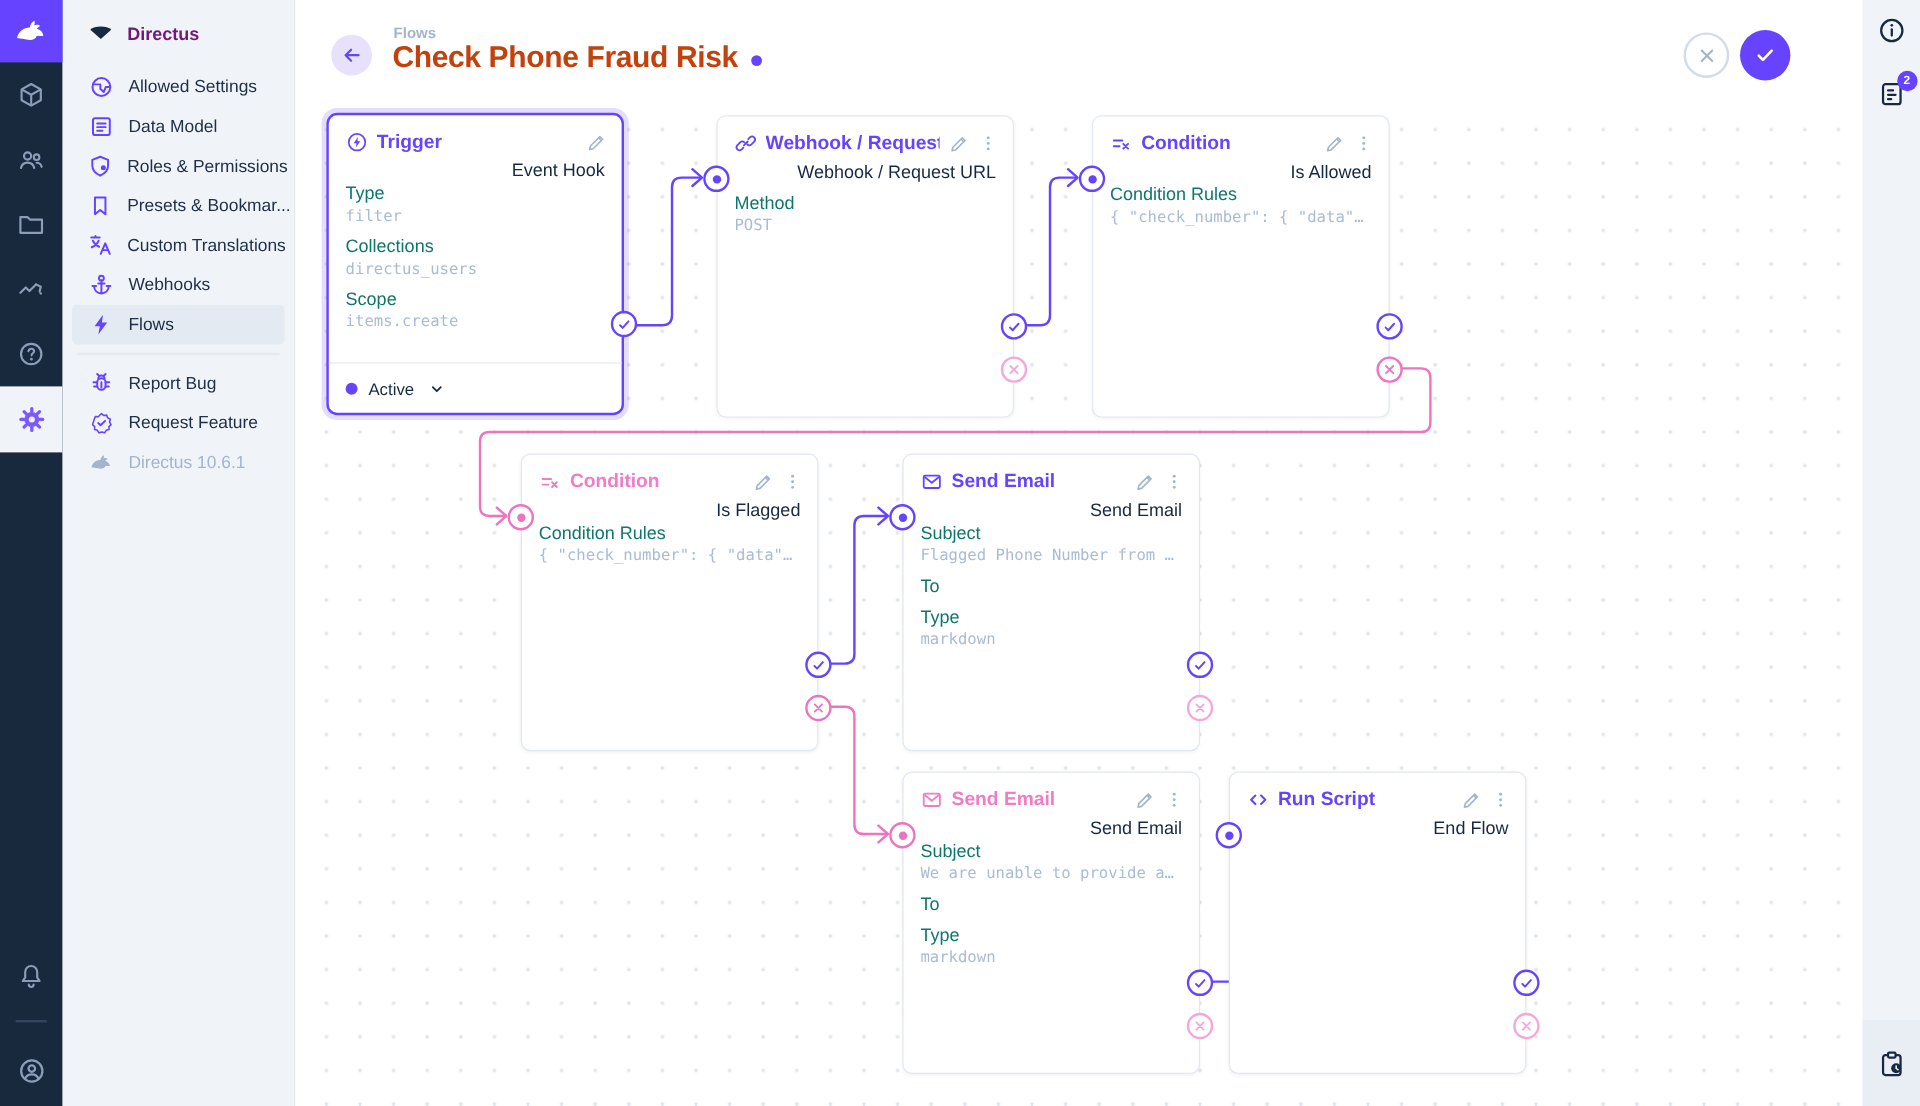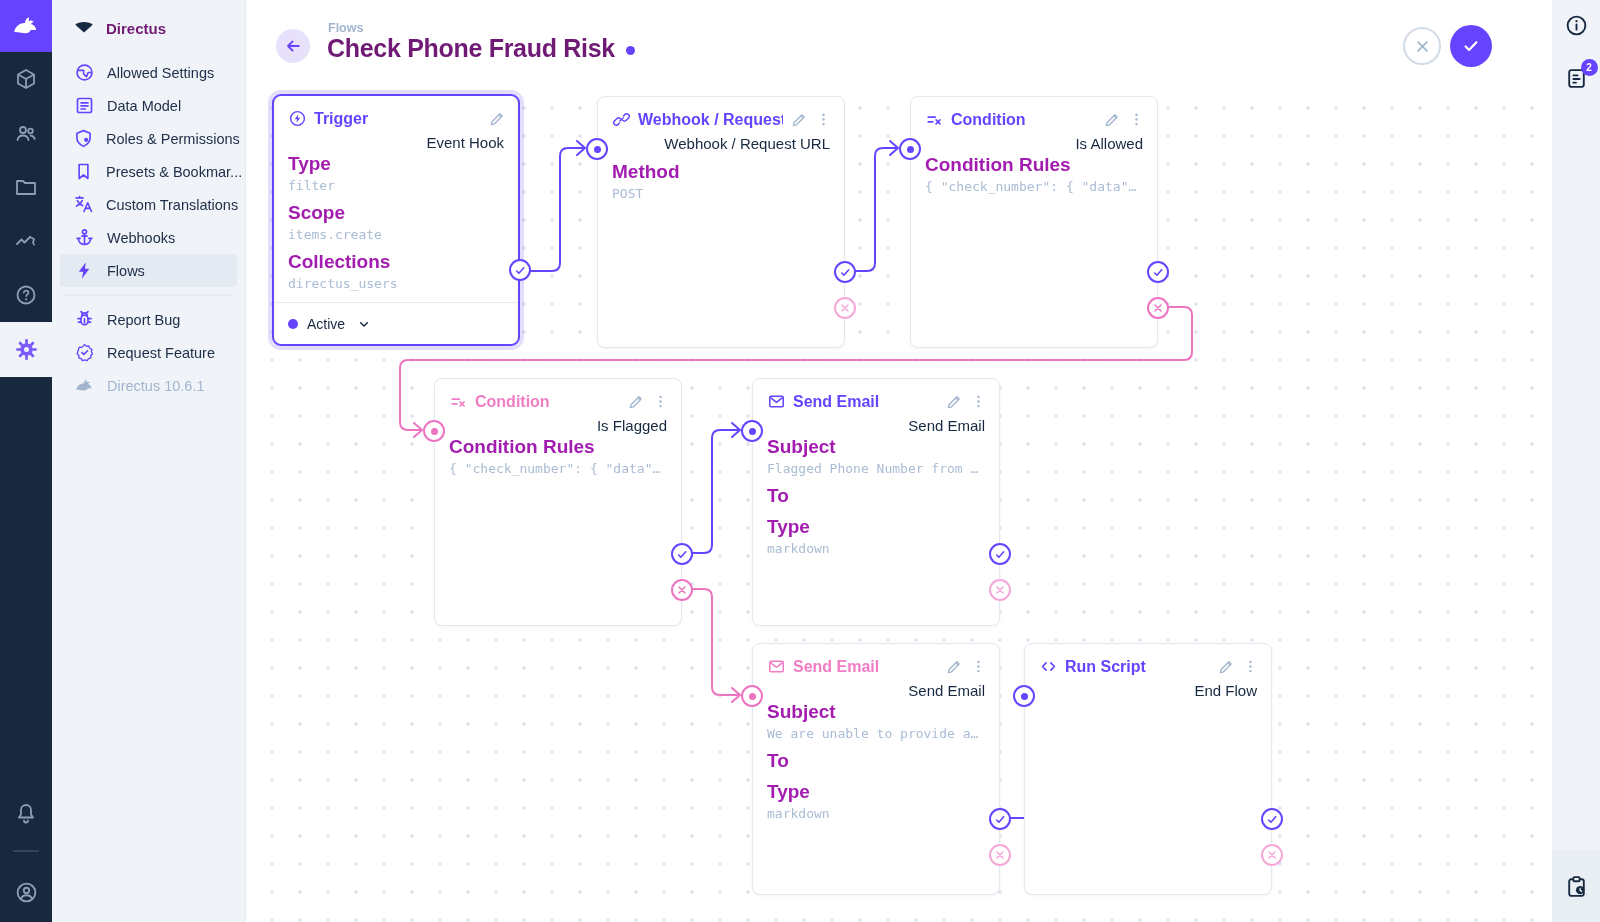--- a/index.html
+++ b/index.html
@@ -37,21 +37,21 @@
   .canvas { position:absolute; left:246px; top:0; width:1306px; height:922px; background:#fff; overflow:hidden; }
   .dotgrid { position:absolute; left:0; top:84px; right:0; bottom:0;
     background-image: radial-gradient(#e2e8f0 1.6px, transparent 1.7px);
     background-size: 28px 28px; background-position: 12px 10px; }
 
   
   .flow-header { position:absolute; top:0; left:0; right:0; height:84px; z-index:10; }
   .back-btn { position:absolute; left:30px; top:29px; width:34px; height:34px; border-radius:50%; background:#e7e1fc; color:#6644FF; display:flex; align-items:center; justify-content:center; cursor:pointer; }
   .crumb { position:absolute; left:82px; top:21px; font-size:12.5px; font-weight:600; color:#a2b5cd; }
   .title-row { position:absolute; left:81px; top:34px; display:flex; align-items:center; }
-  .flow-title { font-size:25px; font-weight:800; color:#701a75; letter-spacing:-0.3px; }
+  .flow-title { font-size:25px; font-weight:800; color:#c2410c; letter-spacing:-0.3px; }
   .unsaved-dot { width:9px; height:9px; border-radius:50%; background:#6644FF; margin-left:11px; margin-top:4px; }
   .actions { position:absolute; top:25px; right:60px; display:flex; align-items:center; gap:9px; }
   .btn-cancel { width:38px; height:38px; border-radius:50%; background:#fff; border:2px solid #d3dce6; color:#a2b5cd; display:flex; align-items:center; justify-content:center; cursor:pointer; }
   .btn-save { width:42px; height:42px; border-radius:50%; background:#6644FF; border:none; color:#fff; display:flex; align-items:center; justify-content:center; cursor:pointer; }
 
   
   .wires { position:absolute; left:0; top:0; z-index:2; }
 
   
   .panel { position:absolute; width:248px; background:#fff; border:1px solid #e2e8f0; border-radius:8px; box-shadow:0 1px 3px rgba(23,41,64,0.05); z-index:5; }
@@ -60,21 +60,21 @@
   .p-title { flex:1; font-size:16px; font-weight:700; white-space:nowrap; overflow:hidden; }
   .p-title.purple, .p-accent-purple .p-title { color:#6644FF; }
   .p-accent-pink .p-title { color:#f07cc4; }
   .p-hicon { display:flex; }
   .p-accent-purple .p-hicon { color:#6644FF; }
   .p-accent-pink .p-hicon { color:#f07cc4; }
   .p-edit, .p-menu { color:#a2b5cd; display:flex; cursor:pointer; flex:none; }
   .p-body { padding:2px 14px 8px; }
   .p-name { font-size:15px; color:#172940; margin-bottom:2px;text-align:right; }
   .p-field { margin-top:9px; }
-  .p-label { font-size:19px; font-weight:700; color:#a21caf; margin-bottom:3px; }
+  .p-label { font-size:15px; font-weight:400; color:#0f766e; margin-bottom:3px; }
   .p-value { font-family:"DejaVu Sans Mono", monospace; font-size:13px; color:#a9bcd4; white-space:nowrap; overflow:hidden; }
   .p-value:empty { display:none; }
   .p-footer { position:absolute; left:0; right:0; bottom:0; border-top:1px solid #e4eaf1; height:42px; display:flex; align-items:center; gap:9px; padding:0 14px; }
   .status-dot { width:10px; height:10px; border-radius:50%; background:#6644FF; }
   .status-label { font-size:14px; font-weight:500; color:#172940; }
   .p-footer .chev { color:#172940; display:flex; margin-left:2px; }
 
   
   .port { position:absolute; width:22px; height:22px; border-radius:50%; background:#fff; border:2px solid currentColor; display:flex; align-items:center; justify-content:center; z-index:6; cursor:pointer; }
   .port.in { left:-12px; top:41px; }
@@ -356,26 +356,26 @@
           </svg>
       </span>
     </div>
     <div class="p-body">
       <div class="p-name">Event Hook</div>
       <div class="p-field" style="margin-top:2px">
         <div class="p-label">Type</div>
         <div class="p-value">filter</div>
       </div>
       <div class="p-field">
+        <div class="p-label">Collections</div>
+        <div class="p-value">directus_users</div>
+      </div>
+      <div class="p-field">
         <div class="p-label">Scope</div>
         <div class="p-value">items.create</div>
-      </div>
-      <div class="p-field">
-        <div class="p-label">Collections</div>
-        <div class="p-value">directus_users</div>
       </div>
     </div>
     <div class="p-footer">
       <span class="status-dot"></span>
       <span class="status-label">Active</span>
       <span class="chev">
         <svg width="16" height="16" viewBox="0 0 24 24" fill="none" stroke="currentColor" stroke-width="2.2" stroke-linecap="round" stroke-linejoin="round">
             <path d="M7 10l5 5 5-5"></path>
           </svg>
       </span>

